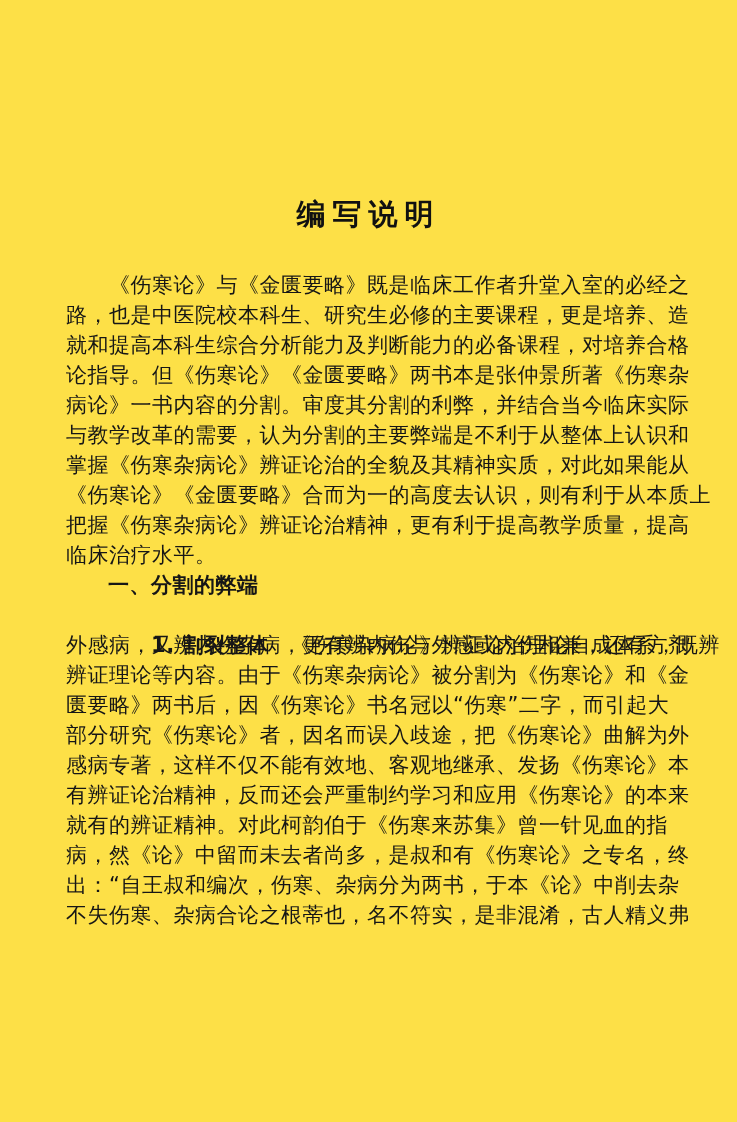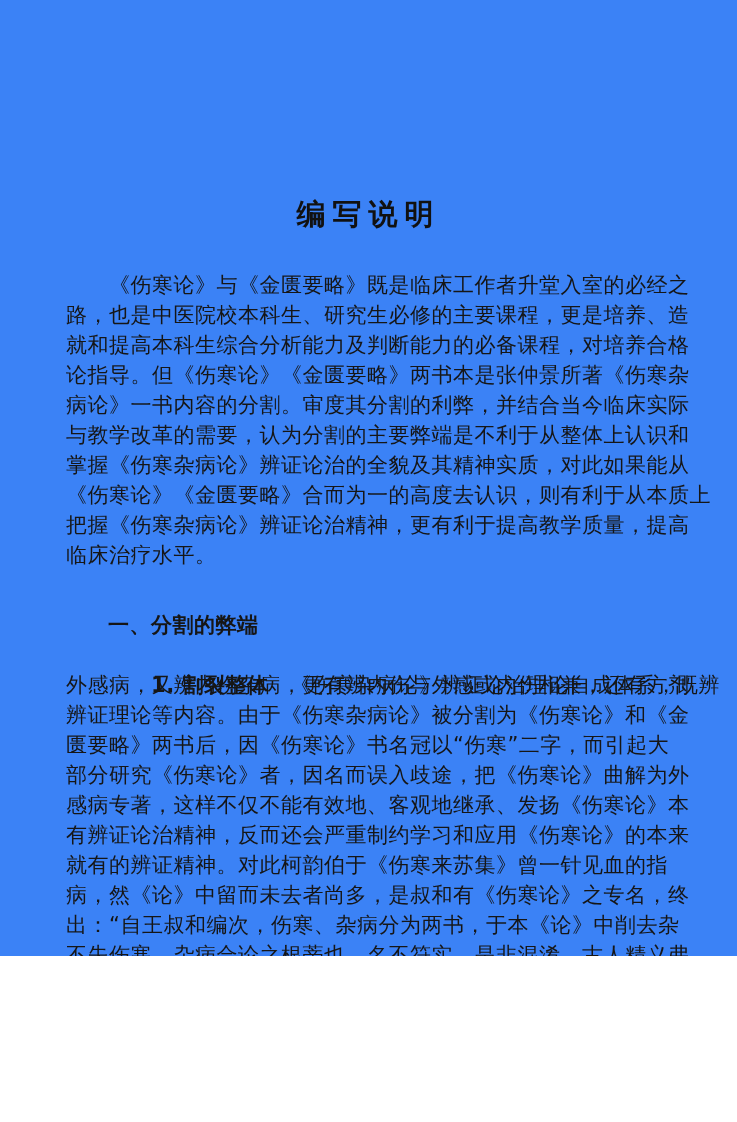--- a/index.html
+++ b/index.html
@@ -3,22 +3,22 @@
 <meta charset="utf-8">
 <style>
   html, body {
     margin: 0;
     padding: 0;
     background: #ffffff;
   }
   .page {
     position: relative;
     width: 737px;
-    height: 956px;
-    background: #3b82f6;
+    height: 1122px;
+    background: #fde047;
     font-family: "DejaVu Sans", sans-serif;
     color: #161616;
     overflow: hidden;
   }
   .doc-title {
     position: absolute;
     top: 176px;
     left: 0;
     width: 737px;
     text-align: center;
@@ -39,21 +39,20 @@
   .text-line {
     white-space: pre;
     height: 30px;
     overflow: visible;
   }
   .section-heading {
     font-weight: bold;
     white-space: pre;
     height: 30px;
     padding-left: 2em;
-    margin-top: 40px;
   }
   .item-first-line {
     white-space: pre;
     height: 30px;
     padding-left: 2em;
   }
   .item-label {
     font-weight: bold;
     margin-top: 44px;
   }

